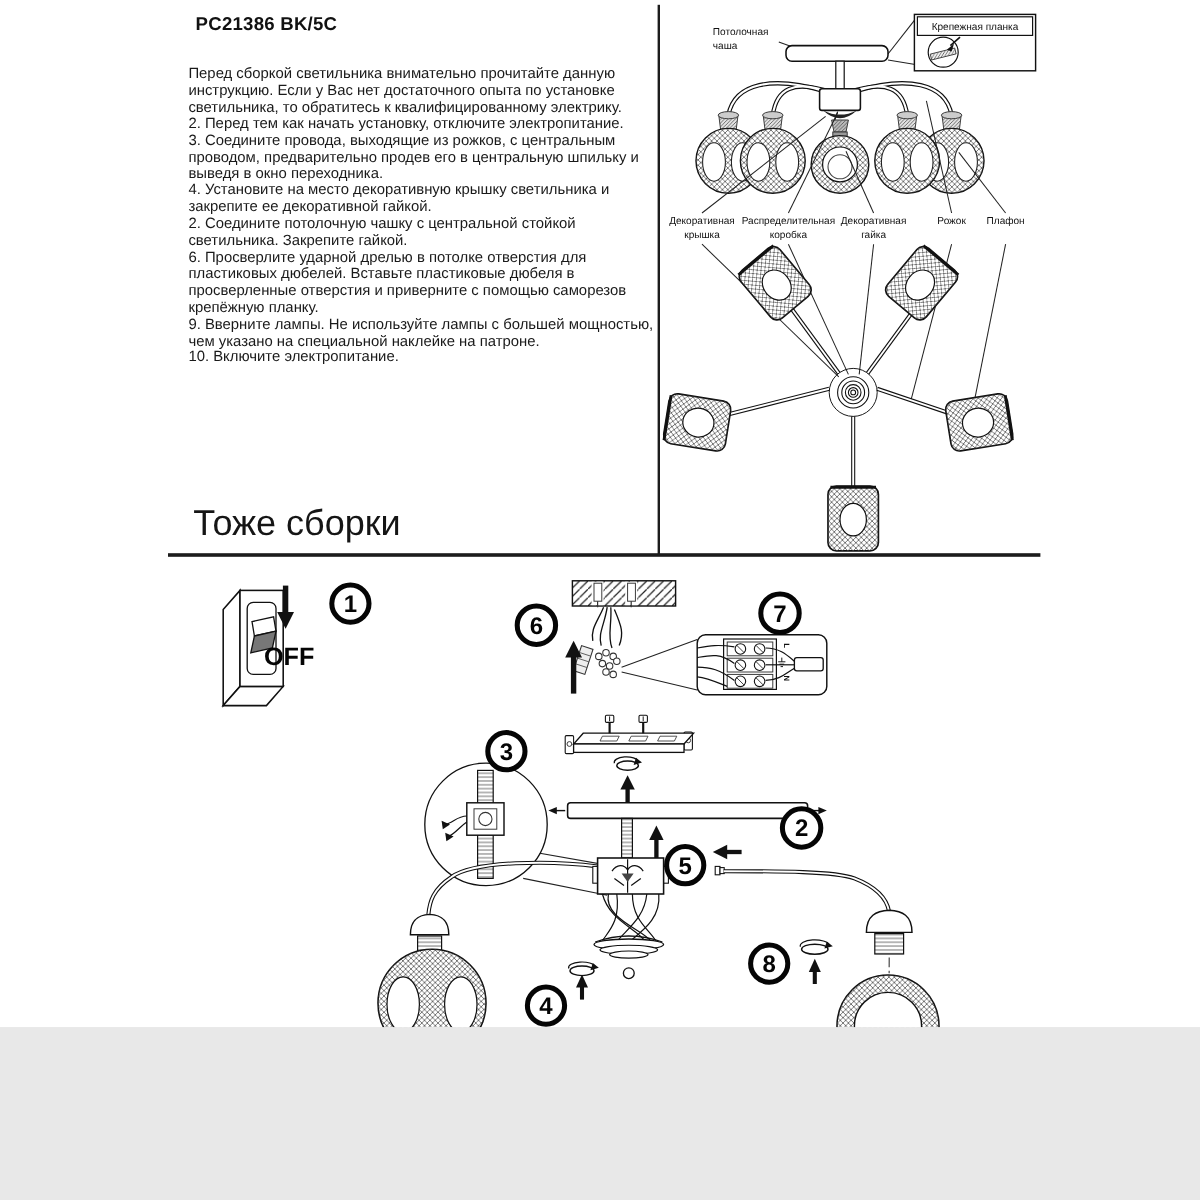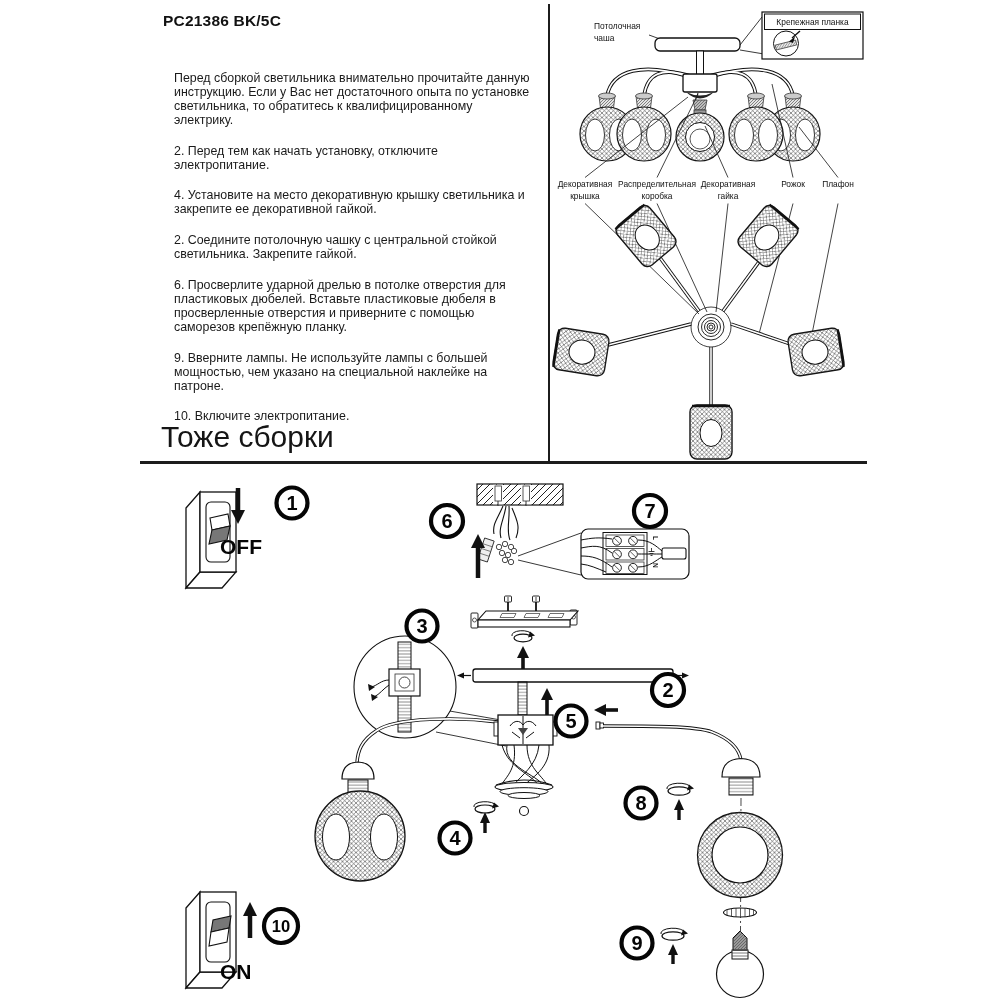--- a/index.html
+++ b/index.html
@@ -1,29 +1,29 @@
 <!DOCTYPE html>
 <html><head>
 <meta charset="utf-8">
 <style>
   html,body{margin:0;padding:0;background:#e8e8e8;}
   #canvas{
-    position:relative;width:1000px;height:1000px;background:#ffffff;
+    position:relative;width:1000px;height:856px;background:#ffffff;
     font-family:"Liberation Sans","DejaVu Sans",sans-serif;color:#111;
     overflow:hidden;margin:0 auto;
   }
   .title{
     position:absolute;left:163px;top:12px;font-size:15.5px;font-weight:bold;
     letter-spacing:.2px;
   }
   .instructions{
     position:absolute;left:157px;top:55px;width:392px;
     font-size:12.4px;line-height:13.9px;color:#1a1a1a;
   }
-  .instructions p{margin:17px;}
+  .instructions p{margin:0;}
   .vdivider{position:absolute;left:548px;top:4px;width:2px;height:459px;background:#1c1c1c;}
   .scheme-heading{
     position:absolute;left:161px;top:420px;font-size:30px;color:#151515;
   }
   .hrule{position:absolute;left:140px;top:461px;width:727px;height:3px;background:#1c1c1c;}
   svg text{font-family:"Liberation Sans","DejaVu Sans",sans-serif;}
   .lbl{font-size:8.4px;fill:#111;}
   .stepnum{font-size:20px;font-weight:bold;fill:#050505;}
   .stepnum10{font-size:16.5px;font-weight:bold;fill:#050505;}
   .switchlbl{font-size:21px;font-weight:bold;fill:#050505;}
@@ -34,20 +34,21 @@
 </head>
 <body>
 
 <div id="canvas">
 
   <div class="title">PC21386 BK/5C</div>
 
   <div class="instructions">
     <p>Перед сборкой светильника внимательно прочитайте данную инструкцию. Если у Вас нет достаточного опыта по установке светильника, то обратитесь к квалифицированному электрику.</p>
     <p>2. Перед тем как начать установку, отключите электропитание.</p>
+    <p>3. Соедините провода, выходящие из рожков, с центральным проводом, предварительно продев его в центральную шпильку и выведя в окно переходника.</p>
     <p>4. Установите на место  декоративную крышку светильника и закрепите ее декоративной гайкой.</p>
     <p>2. Соедините потолочную чашку с центральной стойкой светильника. Закрепите гайкой.</p>
     <p>6. Просверлите ударной дрелью в потолке отверстия для пластиковых дюбелей. Вставьте пластиковые дюбеля в просверленные отверстия и приверните с помощью саморезов крепёжную планку.</p>
     <p>9. Вверните лампы. Не используйте лампы с большей мощностью, чем указано на специальной наклейке на патроне.</p>
     <p>10. Включите электропитание.</p>
   </div>
 
   <div class="vdivider"></div>
   <div class="scheme-heading">Тоже сборки</div>
   <div class="hrule"></div>

